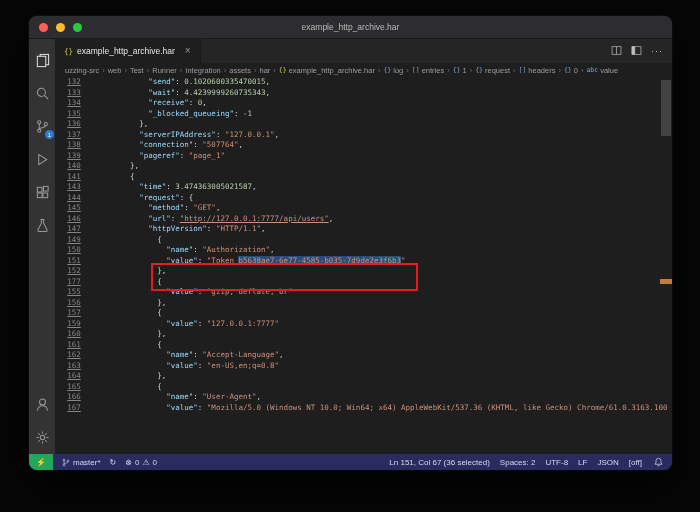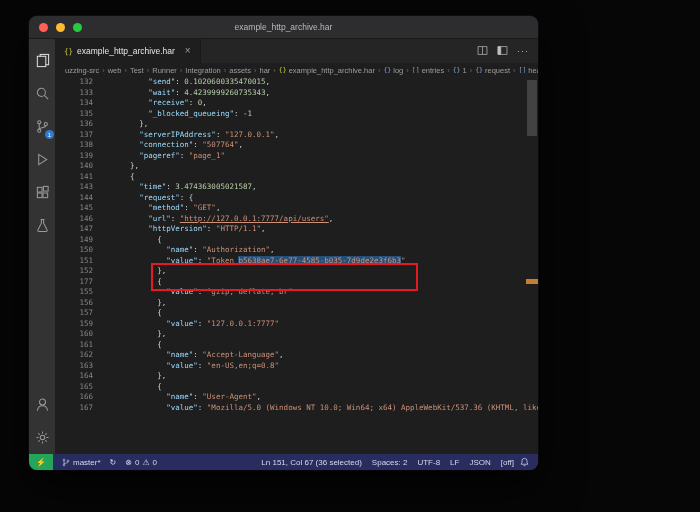--- a/index.html
+++ b/index.html
@@ -1,19 +1,19 @@
 <!DOCTYPE html>
 <html><head>
 <meta charset="utf-8">
 <style>
   html,body{margin:0;padding:0;}
   body{width:700px;height:512px;background:#060606;overflow:hidden;position:relative;
        font-family:"Liberation Sans",sans-serif;}
   .stage{position:absolute;inset:0;}
-  .window{position:absolute;left:29px;top:16px;width:509px;height:454px;background:#1e1e1e;
+  .window{position:absolute;left:29px;top:16px;width:643px;height:454px;background:#1e1e1e;
           border-radius:8px;overflow:hidden;display:flex;flex-direction:column;
           box-shadow:0 16px 44px rgba(0,0,0,.75),0 0 0 1px #101010;}
   
   .titlebar{height:22px;flex:0 0 22px;background:#2d2d30;border-bottom:1px solid #1a1a1a;
             display:flex;align-items:center;justify-content:center;position:relative;}
   .traffic{position:absolute;left:10px;top:7px;display:flex;gap:8px;}
   .light{width:9px;height:9px;border-radius:50%;display:inline-block;}
   .title{font-size:8.5px;color:#b9b9b9;}
   
   .body-row{flex:1;display:flex;min-height:0;}
@@ -38,38 +38,38 @@
   .breadcrumbs{height:14px;flex:0 0 14px;background:#1e1e1e;display:flex;align-items:center;
                font-size:7.5px;color:#9d9d9d;padding-left:10px;gap:3px;white-space:nowrap;overflow:hidden;}
   .bc-sep{color:#696969;font-size:7.5px;}
   .bc-item{display:flex;align-items:center;gap:2px;cursor:pointer;}
   .bc-ico{font-family:"DejaVu Sans Mono",monospace;font-size:6.5px;color:#7ca3cf;}
   .bc-ico.braces-file{color:#cbcb41;}
   
   .editor{position:relative;flex:1;background:#1e1e1e;overflow:hidden;
           font-family:"DejaVu Sans Mono","Liberation Mono",monospace;font-size:7.5px;line-height:10.5px;}
   .row{display:flex;height:10.5px;}
-  .ln{flex:0 0 38px;text-align:right;padding-right:10px;color:#858585;}
+  .ln{flex:0 0 38px;text-align:center;padding-right:10px;color:#858585;text-decoration:underline;}
   .lc{white-space:pre;color:#d4d4d4;overflow:hidden;}
   .t-k{color:#9cdcfe}.t-s{color:#ce9178}.t-n{color:#b5cea8}.t-p{color:#d4d4d4}
   .t-u{color:#ce9178;text-decoration:underline}
   .t-sel{color:#ce9178;background:#264f78;}
   #redbox{position:absolute;left:96px;border:2px solid #e51b24;pointer-events:none;}
   .scrollbar{position:absolute;right:0;top:0;width:12px;height:100%;}
   .thumb{position:absolute;top:3px;right:1px;width:10px;height:56px;background:rgba(121,121,121,.4);}
   #ovrmark{position:absolute;right:0;width:12px;height:5px;background:rgba(208,132,54,.95);}
   
   .statusbar{height:16px;flex:0 0 16px;background:#282c5e;display:flex;align-items:center;
              font-size:8px;color:#d6d9ef;}
   .sb-left{display:flex;align-items:center;gap:9px;}
   .remote{width:24px;height:16px;background:#23a55a;display:flex;align-items:center;justify-content:center;
           color:#fff;font-size:8px;cursor:pointer;}
   .sb-item{display:flex;align-items:center;gap:3px;cursor:pointer;white-space:nowrap;}
   .sb-item svg{stroke:#d6d9ef;fill:none;stroke-width:1.2;}
-  .sb-right{margin-left:auto;display:flex;align-items:center;gap:10px;padding-right:6px;}
+  .sb-right{margin-left:auto;display:flex;align-items:center;gap:10px;padding-right:12px;}
   .sb-bell{display:flex;align-items:center;padding-right:9px;cursor:pointer;}
   .sb-bell svg{stroke:#d6d9ef;fill:none;stroke-width:1.3;}
 </style>
 </head>
 <body>
 
 <div class="stage">
   <div class="window">
 
     <div class="titlebar">

